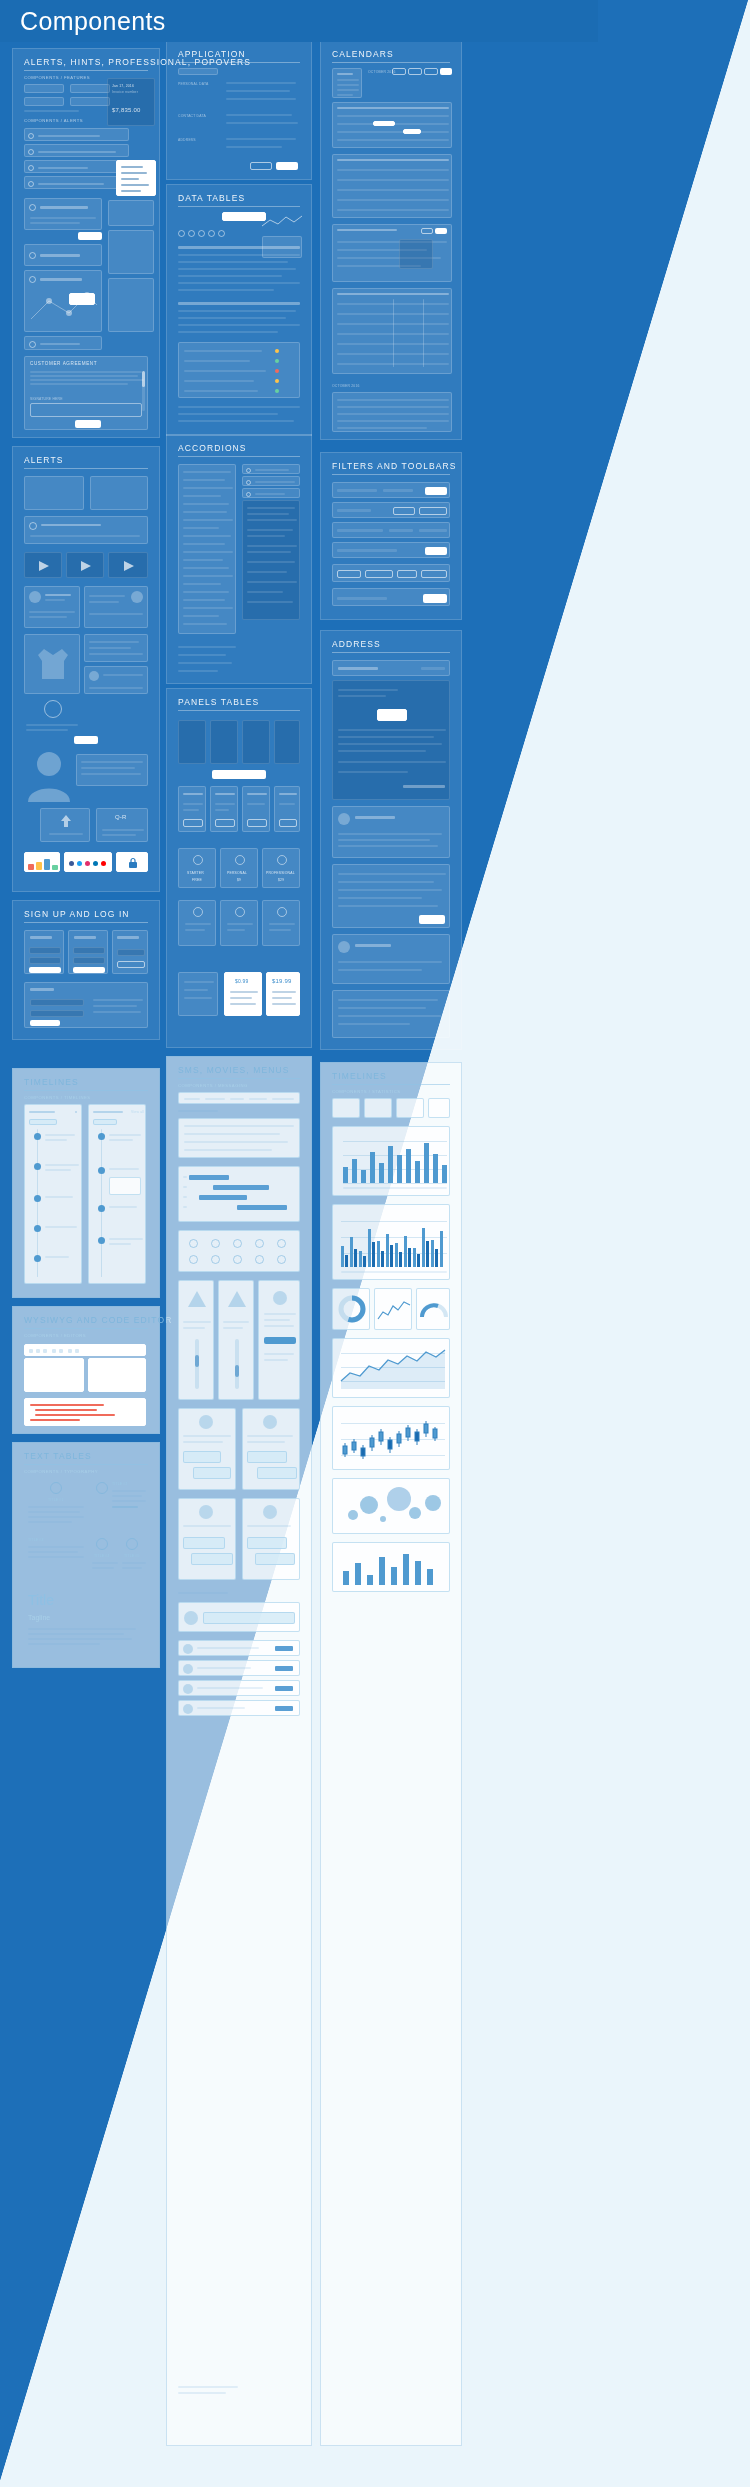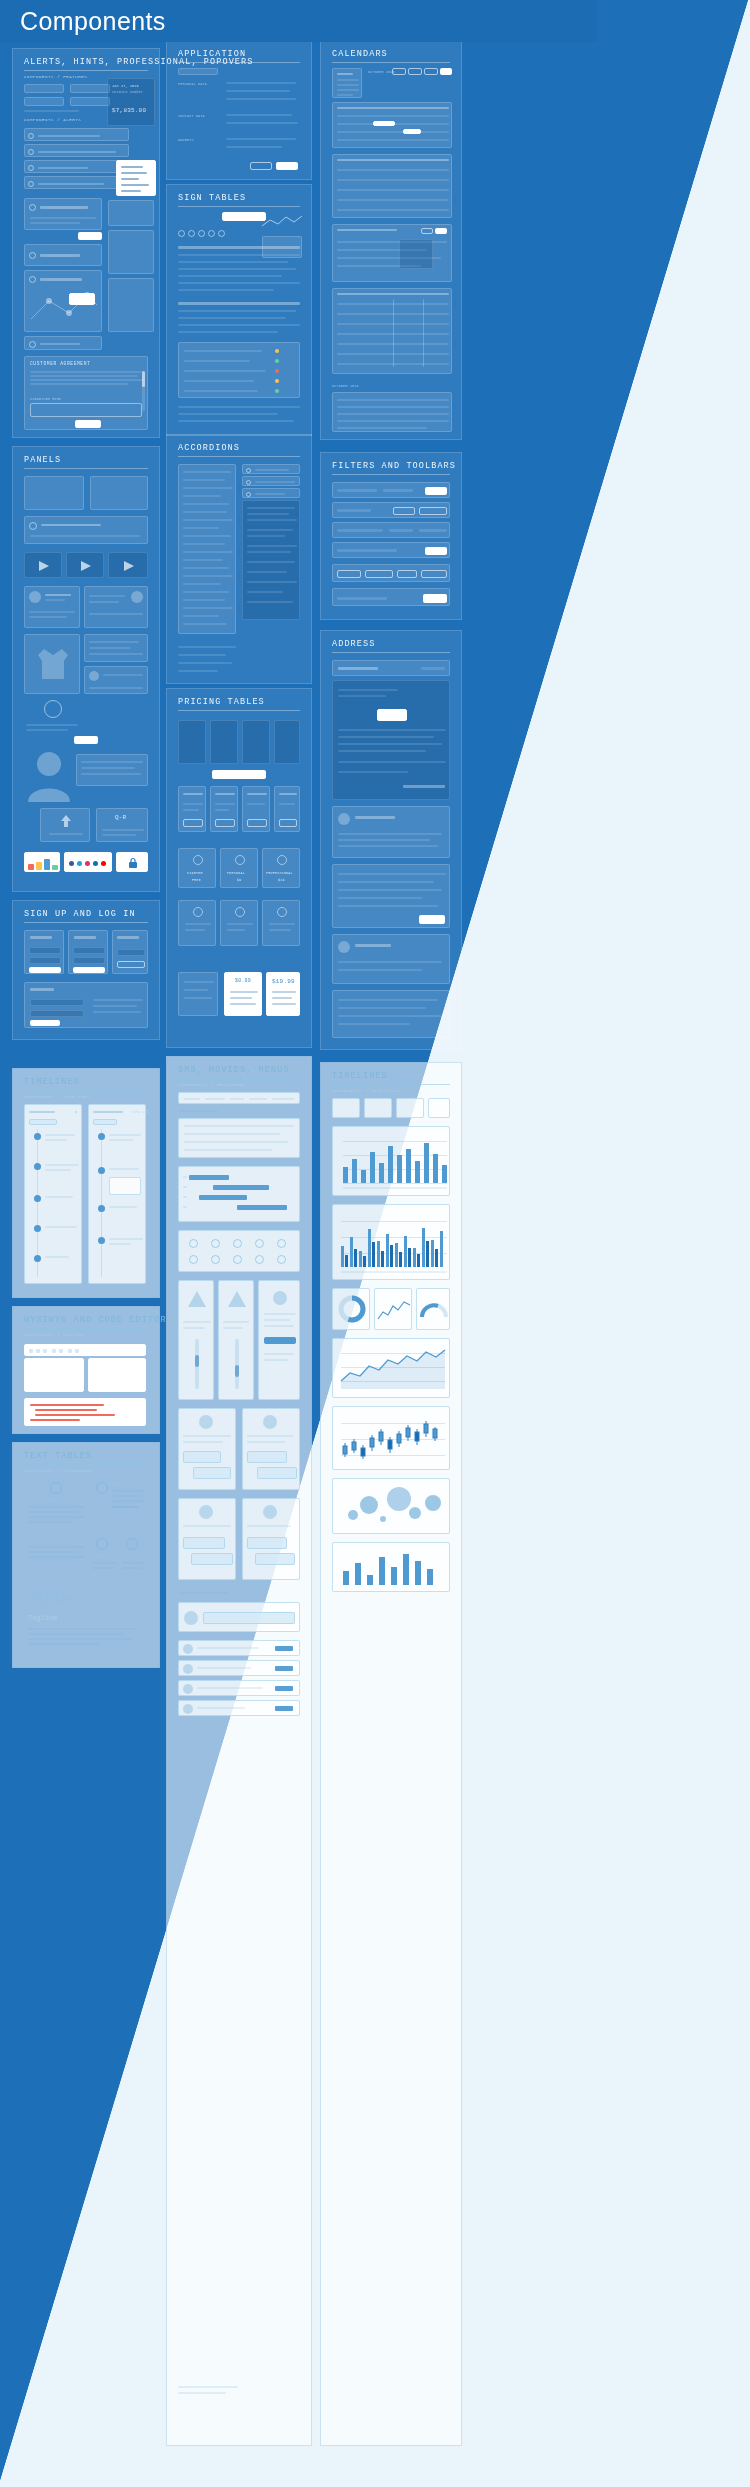--- a/index.html
+++ b/index.html
@@ -21,21 +21,21 @@
   #header {
     position:absolute; left:0; top:0; width:598px; height:42px;
     background:#1b6cb3; z-index:40;
   }
   #header .title {
     position:absolute; left:20px; top:7px;
     font-size:25px; font-weight:300; letter-spacing:.4px; color:#ffffff;
   }
 
   
-  .panel { position:absolute;font-family:Liberation Mono, monospace; }
+  .panel { position:absolute; }
   .panel > .pbody {
     width:100%; height:100%;
     background:rgba(255,255,255,.085);
     border:1px solid rgba(255,255,255,.16);
   }
   .panel.light > .pbody {
     background:rgba(255,255,255,.55);
     border:1px solid rgba(120,180,220,.35);
   }
   .sec-title {
@@ -237,21 +237,21 @@
     <div class="txt dim" style="left:12px;top:98px;">ADDRESS</div>
     <div class="bar d" style="left:60px;top:98px;width:70px;height:2px;"></div>
     <div class="bar d" style="left:60px;top:106px;width:56px;height:2px;"></div>
     <div class="btno" style="left:84px;top:122px;width:22px;height:8px;"></div>
     <div class="btnw" style="left:110px;top:122px;width:22px;height:8px;"></div>
   </div>
 </div>
 
 <div class="panel" style="left:166px;top:184px;width:146px;height:252px;">
   <div class="pbody">
-    <div class="sec-title">SIGN TABLES</div>
+    <div class="sec-title">DATA TABLES</div>
     <div class="sec-rule"></div>
 
     <div class="box wh" style="left:56px;top:28px;width:44px;height:9px;"></div>
     <svg width="44" height="16" style="position:absolute;left:96px;top:30px;">
       <path d="M0 12 L8 6 L16 10 L24 3 L32 8 L40 2" stroke="rgba(255,255,255,.6)" stroke-width="1" fill="none"></path>
     </svg>
 
     <div class="circ" style="left:12px;top:46px;width:7px;height:7px;"></div>
     <div class="circ" style="left:22px;top:46px;width:7px;height:7px;"></div>
     <div class="circ" style="left:32px;top:46px;width:7px;height:7px;"></div>
@@ -360,21 +360,21 @@
       <div class="bar d" style="left:4px;top:13px;width:112px;height:1.5px;"></div>
       <div class="bar d" style="left:4px;top:20px;width:112px;height:1.5px;"></div>
       <div class="bar d" style="left:4px;top:27px;width:112px;height:1.5px;"></div>
       <div class="bar d" style="left:4px;top:34px;width:90px;height:1.5px;"></div>
     </div>
   </div>
 </div>
 
 <div class="panel" style="left:12px;top:446px;width:148px;height:446px;">
   <div class="pbody">
-    <div class="sec-title">PANELS</div>
+    <div class="sec-title">ALERTS</div>
     <div class="sec-rule"></div>
 
     <div class="box" style="left:12px;top:30px;width:60px;height:34px;"></div>
     <div class="box" style="left:78px;top:30px;width:58px;height:34px;"></div>
     <div class="box" style="left:12px;top:70px;width:124px;height:28px;">
       <div class="circ" style="left:4px;top:5px;width:8px;height:8px;"></div>
       <div class="bar l" style="left:16px;top:7px;width:60px;height:2px;"></div>
       <div class="bar d" style="left:5px;top:18px;width:110px;height:1.5px;"></div>
     </div>
 
@@ -620,21 +620,21 @@
       <div class="bar d" style="left:5px;top:8px;width:100px;height:1.5px;"></div>
       <div class="bar d" style="left:5px;top:16px;width:88px;height:1.5px;"></div>
       <div class="bar d" style="left:5px;top:24px;width:104px;height:1.5px;"></div>
       <div class="bar d" style="left:5px;top:32px;width:72px;height:1.5px;"></div>
     </div>
   </div>
 </div>
 
 <div class="panel" style="left:166px;top:688px;width:146px;height:360px;">
   <div class="pbody">
-    <div class="sec-title">PRICING TABLES</div>
+    <div class="sec-title">PANELS TABLES</div>
     <div class="sec-rule"></div>
 
     <div class="box dk" style="left:12px;top:32px;width:28px;height:44px;"></div>
     <div class="box dk" style="left:44px;top:32px;width:28px;height:44px;"></div>
     <div class="box dk" style="left:76px;top:32px;width:28px;height:44px;"></div>
     <div class="box dk" style="left:108px;top:32px;width:26px;height:44px;"></div>
     <div class="btnw" style="left:46px;top:82px;width:54px;height:9px;"></div>
 
     <div class="box" style="left:12px;top:98px;width:28px;height:46px;">
       <div class="bar l" style="left:4px;top:6px;width:20px;height:2px;"></div>

